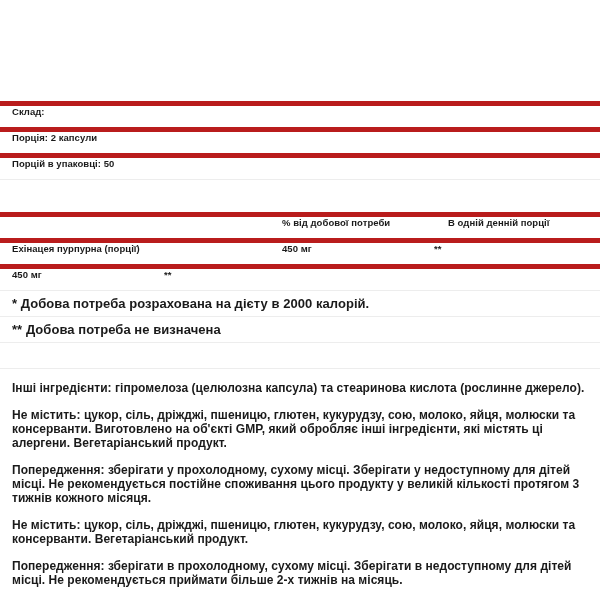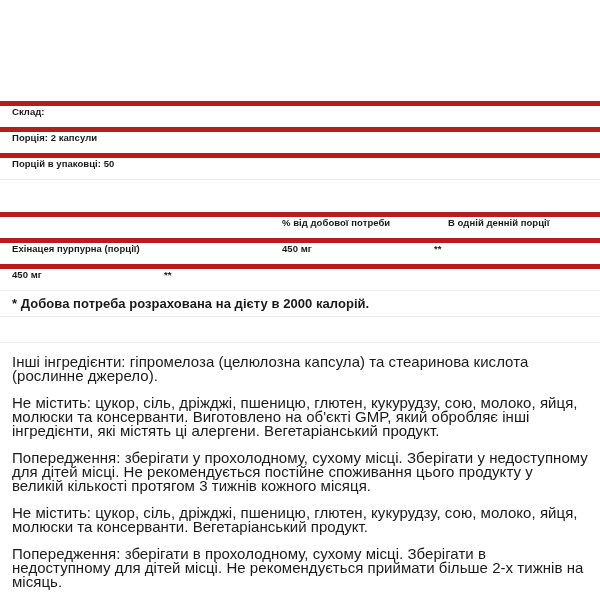--- a/index.html
+++ b/index.html
@@ -72,25 +72,25 @@
     border-bottom: 1px solid #ededed;
     box-sizing: border-box;
   }
 
   
   .body-block {
     padding: 0 12px;
     margin-top: 12px;
   }
   .para {
-    font-size: 15px;
+    font-size: 12px;
     line-height: 14.2px;
     letter-spacing: 0.04px;
     color: #1a1a1a;
-    font-weight: 400;
+    font-weight: 700;
     margin: 0 0 12.5px 0;
     max-width: 578px;
   }
   .para:last-child {
     margin-bottom: 0;
   }
 </style>
 </head>
 <body>
 
@@ -126,20 +126,21 @@
     </div>
 
     <div class="frow">
       <span class="bold c2">450 мг</span>
       <span class="bold c3">**</span>
     </div>
   </div>
 
   <div>
     <div class="footnote">* Добова потреба розрахована на дієту в 2000 калорій.</div>
+    <div class="footnote">** Добова потреба не визначена</div>
   </div>
 
   <div class="after-footnotes"></div>
 
   <div class="body-block">
     <p class="para">Інші інгредієнти: гіпромелоза (целюлозна капсула) та стеаринова кислота (рослинне джерело).</p>
     <p class="para">Не містить: цукор, сіль, дріжджі, пшеницю, глютен, кукурудзу, сою, молоко, яйця, молюски та консерванти. Виготовлено на об'єкті GMP, який обробляє інші інгредієнти, які містять ці алергени. Вегетаріанський продукт.</p>
     <p class="para">Попередження: зберігати у прохолодному, сухому місці. Зберігати у недоступному для дітей місці. Не рекомендується постійне споживання цього продукту у великій кількості протягом 3 тижнів кожного місяця.</p>
     <p class="para">Не містить: цукор, сіль, дріжджі, пшеницю, глютен, кукурудзу, сою, молоко, яйця, молюски та консерванти. Вегетаріанський продукт.</p>
     <p class="para">Попередження: зберігати в прохолодному, сухому місці. Зберігати в недоступному для дітей місці. Не рекомендується приймати більше 2-х тижнів на місяць.</p>

